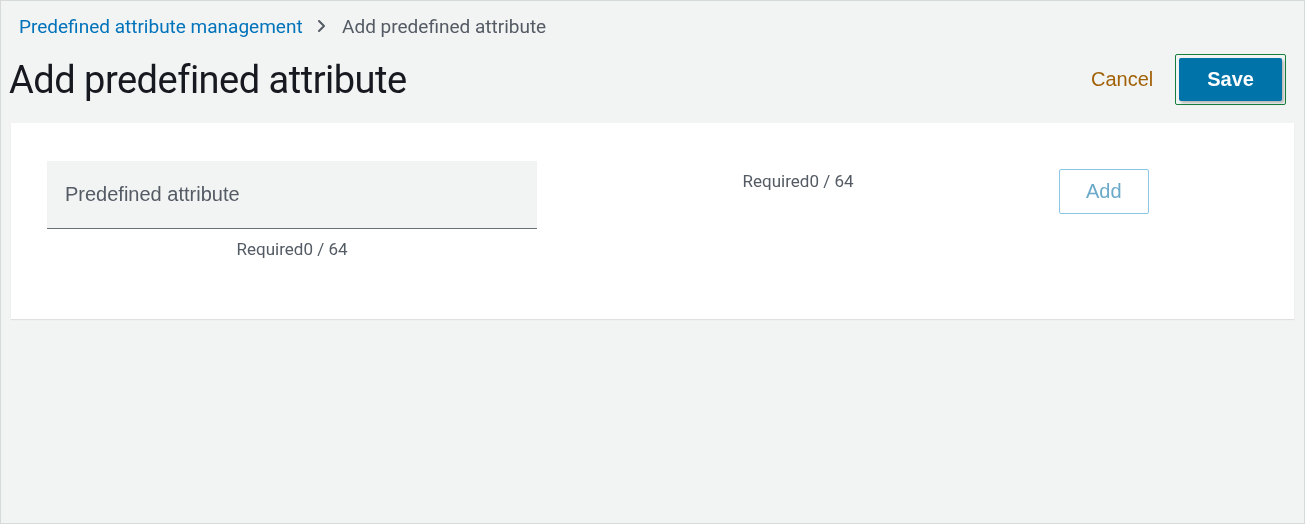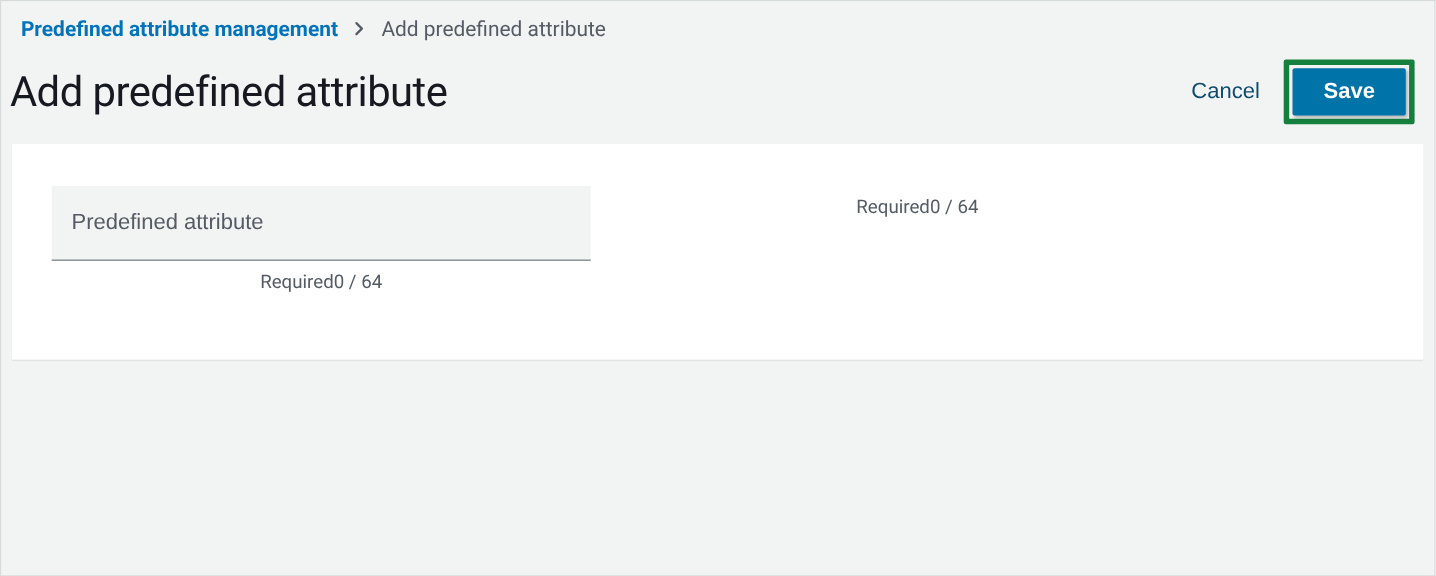--- a/index.html
+++ b/index.html
@@ -16,21 +16,20 @@
       border: 1px solid #d5dbdb;
     }
     .breadcrumb {
       padding: 14px 18px 8px 18px;
       font-size: 19px;
       color: #545b64;
     }
     .breadcrumb a {
       color: #0073bb;
       text-decoration: none;
-      font-weight: bold;
     }
     .breadcrumb .chevron {
       display: inline-block;
       margin: 0 10px;
       color: #545b64;
     }
     .header-row {
       display: flex;
       align-items: center;
       justify-content: space-between;
@@ -43,27 +42,27 @@
       letter-spacing: -0.5px;
     }
     .header-actions {
       display: flex;
       align-items: center;
       gap: 18px;
     }
     .cancel-btn {
       background: transparent;
       border: none;
-      color: #0c4a6e;
+      color: #a16207;
       font-size: 20px;
       cursor: pointer;
       padding: 6px 4px;
     }
     .save-wrap {
-      border: 5px solid #15803d;
+      border: 1px solid #15803d;
       padding: 3px;
       border-radius: 2px;
     }
     .save-btn {
       background: #0073a8;
       color: #fff;
       border: none;
       font-size: 20px;
       font-weight: 600;
       padding: 10px 28px;
@@ -79,21 +78,21 @@
     }
     .section-title {
       font-size: 29px;
       font-weight: 400;
       color: #16191f;
       margin-bottom: 58px;
     }
     .fields-row {
       display: flex;
       align-items: flex-start;
-      gap: 52px;
+      gap: 16px;
     }
     .field-col {
       flex: 1;
       max-width: 490px;
     }
     .input-box {
       background: #f2f3f3;
       border: none;
       border-bottom: 1px solid #687078;
       width: 100%;
@@ -161,15 +160,18 @@
       </div>
     </div>
 
     <div class="field-col">
       <div class="helper-row">
         <span>Required</span>
         <span>0 / 64</span>
       </div>
     </div>
 
+    <div class="add-col">
+      <button class="add-btn">Add</button>
+    </div>
 
   </div>
 </div>
 
 </body></html>

